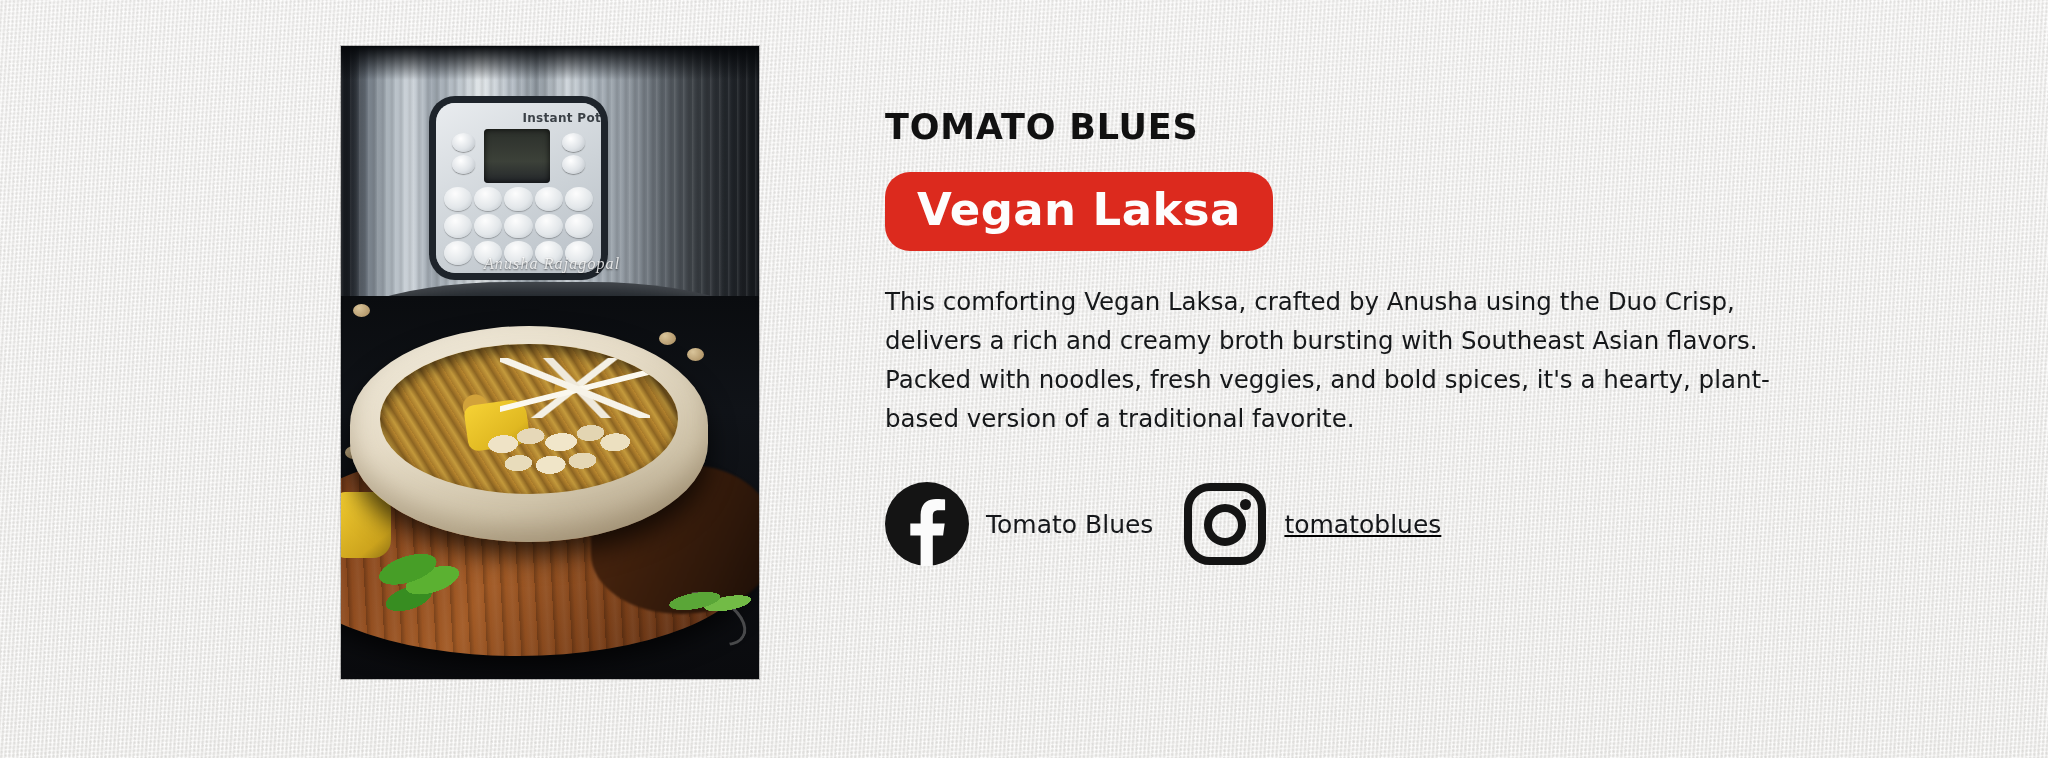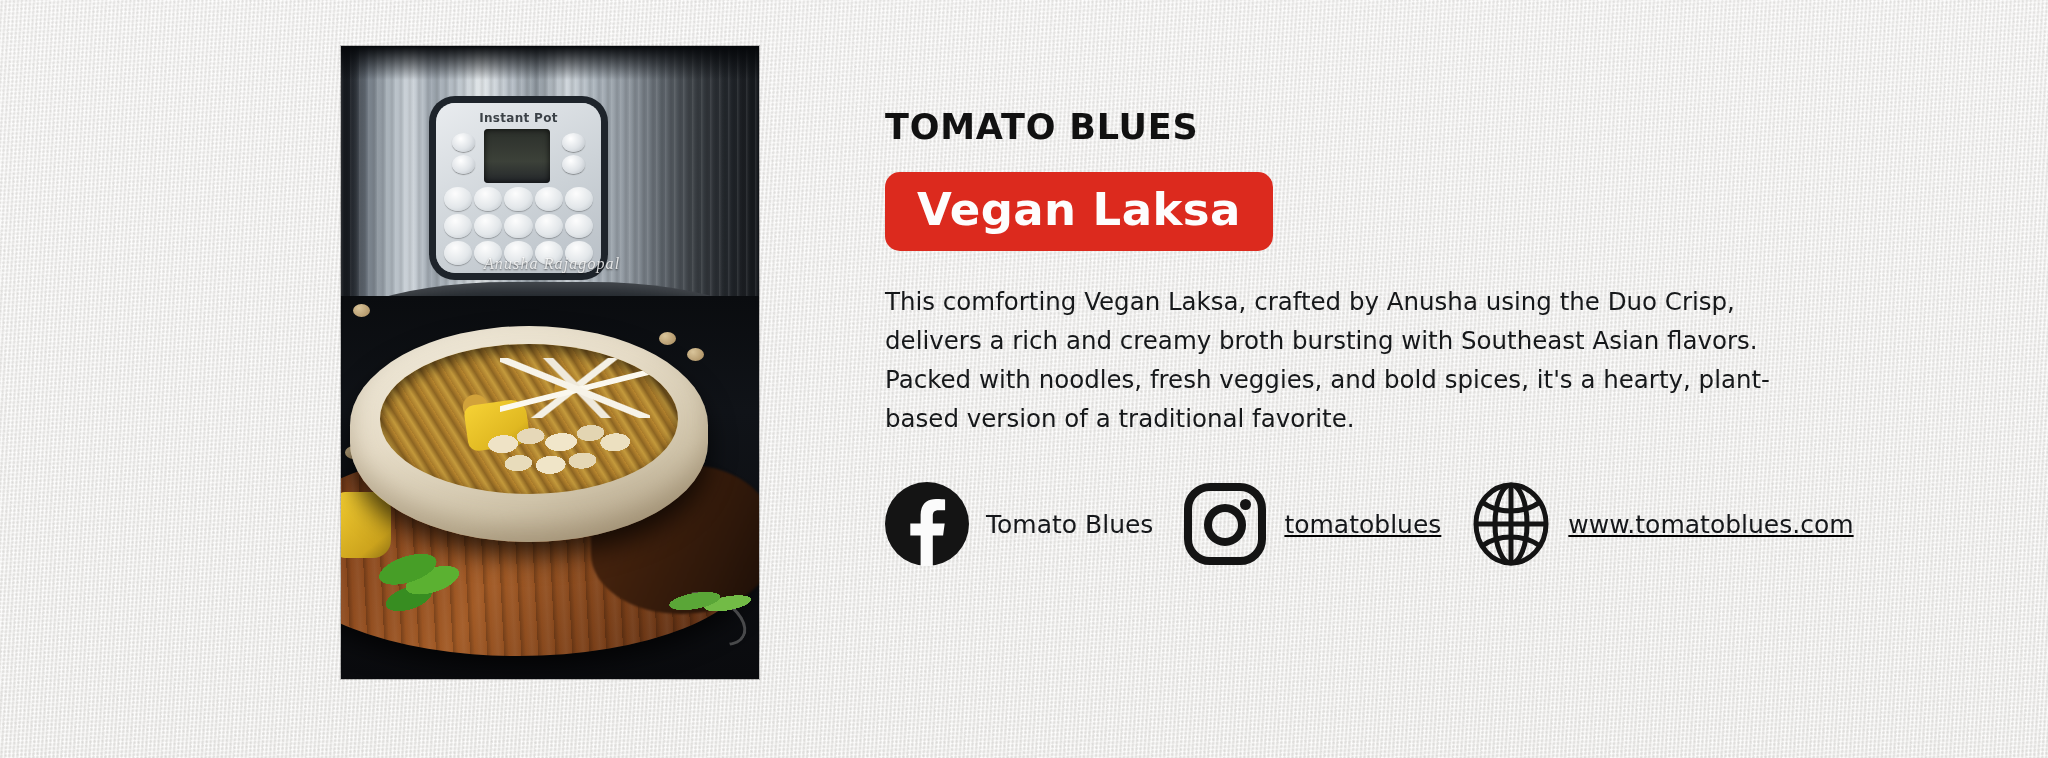--- a/index.html
+++ b/index.html
@@ -73,21 +73,21 @@
   .panel {
     position: absolute;
     left: 95px; top: 57px;
     width: 165px; height: 170px;
     border-radius: 19px;
     background: linear-gradient(150deg, #e9ecef, #cdd3d8 55%, #b8bfc6);
     box-shadow: 0 0 0 7px #1e242b, 0 2px 8px rgba(0,0,0,0.55);
   }
   .panel-brand {
     position: absolute; left: 0; right: 0; top: 8px;
-    text-align: center;
+    text-align: right;
     font-family: "DejaVu Sans", sans-serif;
     font-size: 12px;
     font-weight: bold;
     color: #20262c;
     letter-spacing: 0.3px;
     opacity: 0.85;
   }
   .panel-screen {
     position: absolute;
     left: 48px; top: 26px;
@@ -268,21 +268,21 @@
     color: #111111;
     margin: 0;
     line-height: 1;
   }
 
   .badge {
     display: inline-block;
     margin-top: 27px;
     padding: 14px 32px 18px 32px;
     background: #dc2a1e;
-    border-radius: 15px;
+    border-radius: 25px;
     color: #fdfdfd;
     font-family: "DejaVu Sans", sans-serif;
     font-size: 45px;
     font-weight: bold;
     letter-spacing: 0.4px;
     line-height: 1.05;
   }
 
   .description {
     margin: 31px 0 0 0;
@@ -396,29 +396,16 @@
 
       <div class="social-item">
         <svg class="icon-svg" width="84" height="84" viewBox="0 0 84 84">
           <rect x="5" y="5" width="74" height="74" rx="22" ry="22" fill="none" stroke="#141414" stroke-width="8"></rect>
           <circle cx="42" cy="43" r="17" fill="none" stroke="#141414" stroke-width="8"></circle>
           <circle cx="62.5" cy="22.5" r="5.5" fill="#141414"></circle>
         </svg>
         <span class="social-label">tomatoblues</span>
       </div>
 
-      <div class="social-item">
-        <svg class="icon-svg" width="80" height="84" viewBox="0 0 80 84">
-          <g fill="none" stroke="#141414" stroke-width="5">
-            <ellipse cx="40" cy="42" rx="35" ry="39"></ellipse>
-            <line x1="40" y1="3" x2="40" y2="81"></line>
-            <line x1="5" y1="42" x2="75" y2="42"></line>
-            <ellipse cx="40" cy="42" rx="16" ry="39"></ellipse>
-            <path d="M11 20c8 6 18 9 29 9s21-3 29-9"></path>
-            <path d="M11 64c8-6 18-9 29-9s21 3 29 9"></path>
-          </g>
-        </svg>
-        <span class="social-label">www.tomatoblues.com</span>
-      </div>
 
     </div>
   </div>
 </div>
 
 </body></html>

